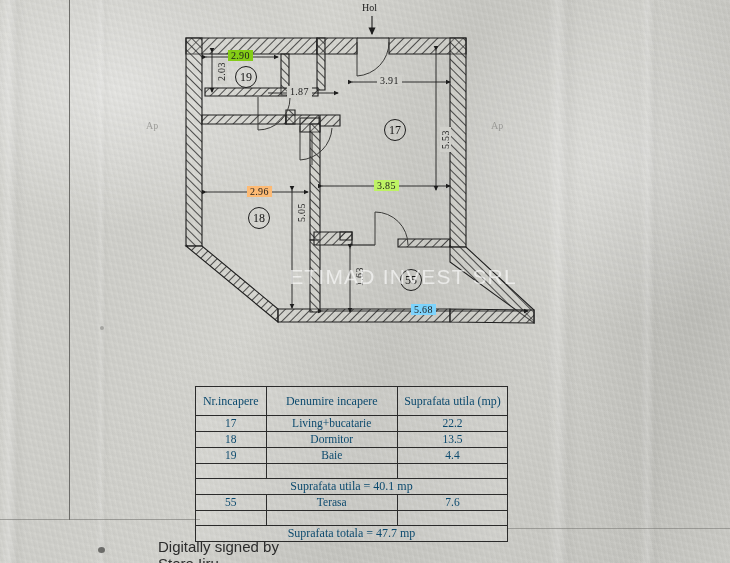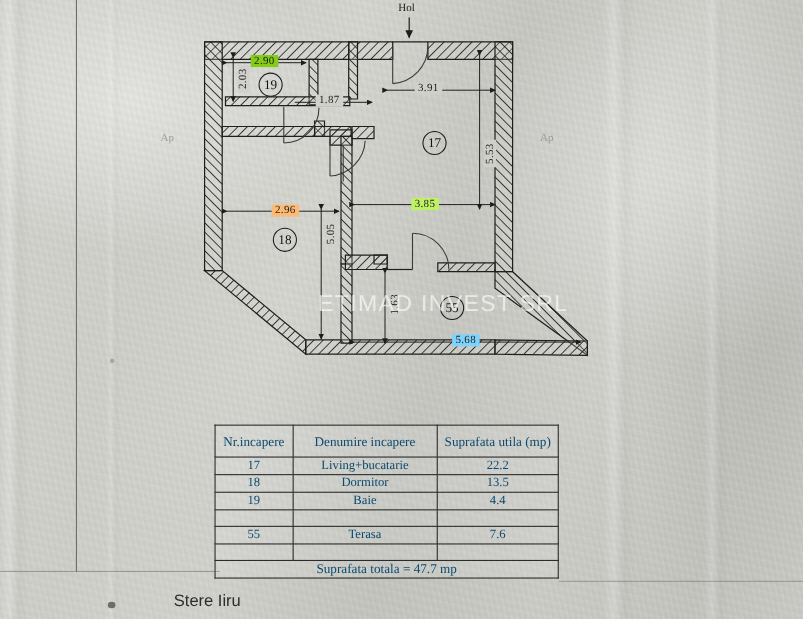--- a/index.html
+++ b/index.html
@@ -263,30 +263,34 @@
       <td>19</td>
       <td>Baie</td>
       <td>4.4</td>
     </tr>
     <tr>
       <td class="blank"></td>
       <td class="blank"></td>
       <td class="blank"></td>
     </tr>
     <tr>
+      <td class="sum" colspan="3">Suprafata utila  = 40.1 mp</td>
+    </tr>
+    <tr>
       <td>55</td>
       <td>Terasa</td>
       <td>7.6</td>
     </tr>
     <tr>
       <td class="blank"></td>
       <td class="blank"></td>
       <td class="blank"></td>
     </tr>
     <tr>
       <td class="sum" colspan="3">Suprafata  totala = 47.7 mp</td>
     </tr>
   </tbody>
 </table>
 
 <div id="sig">
+  <span>Digitally signed by</span>
   <span class="l2">Stere  Iiru</span>
 </div>
 
 </body></html>

